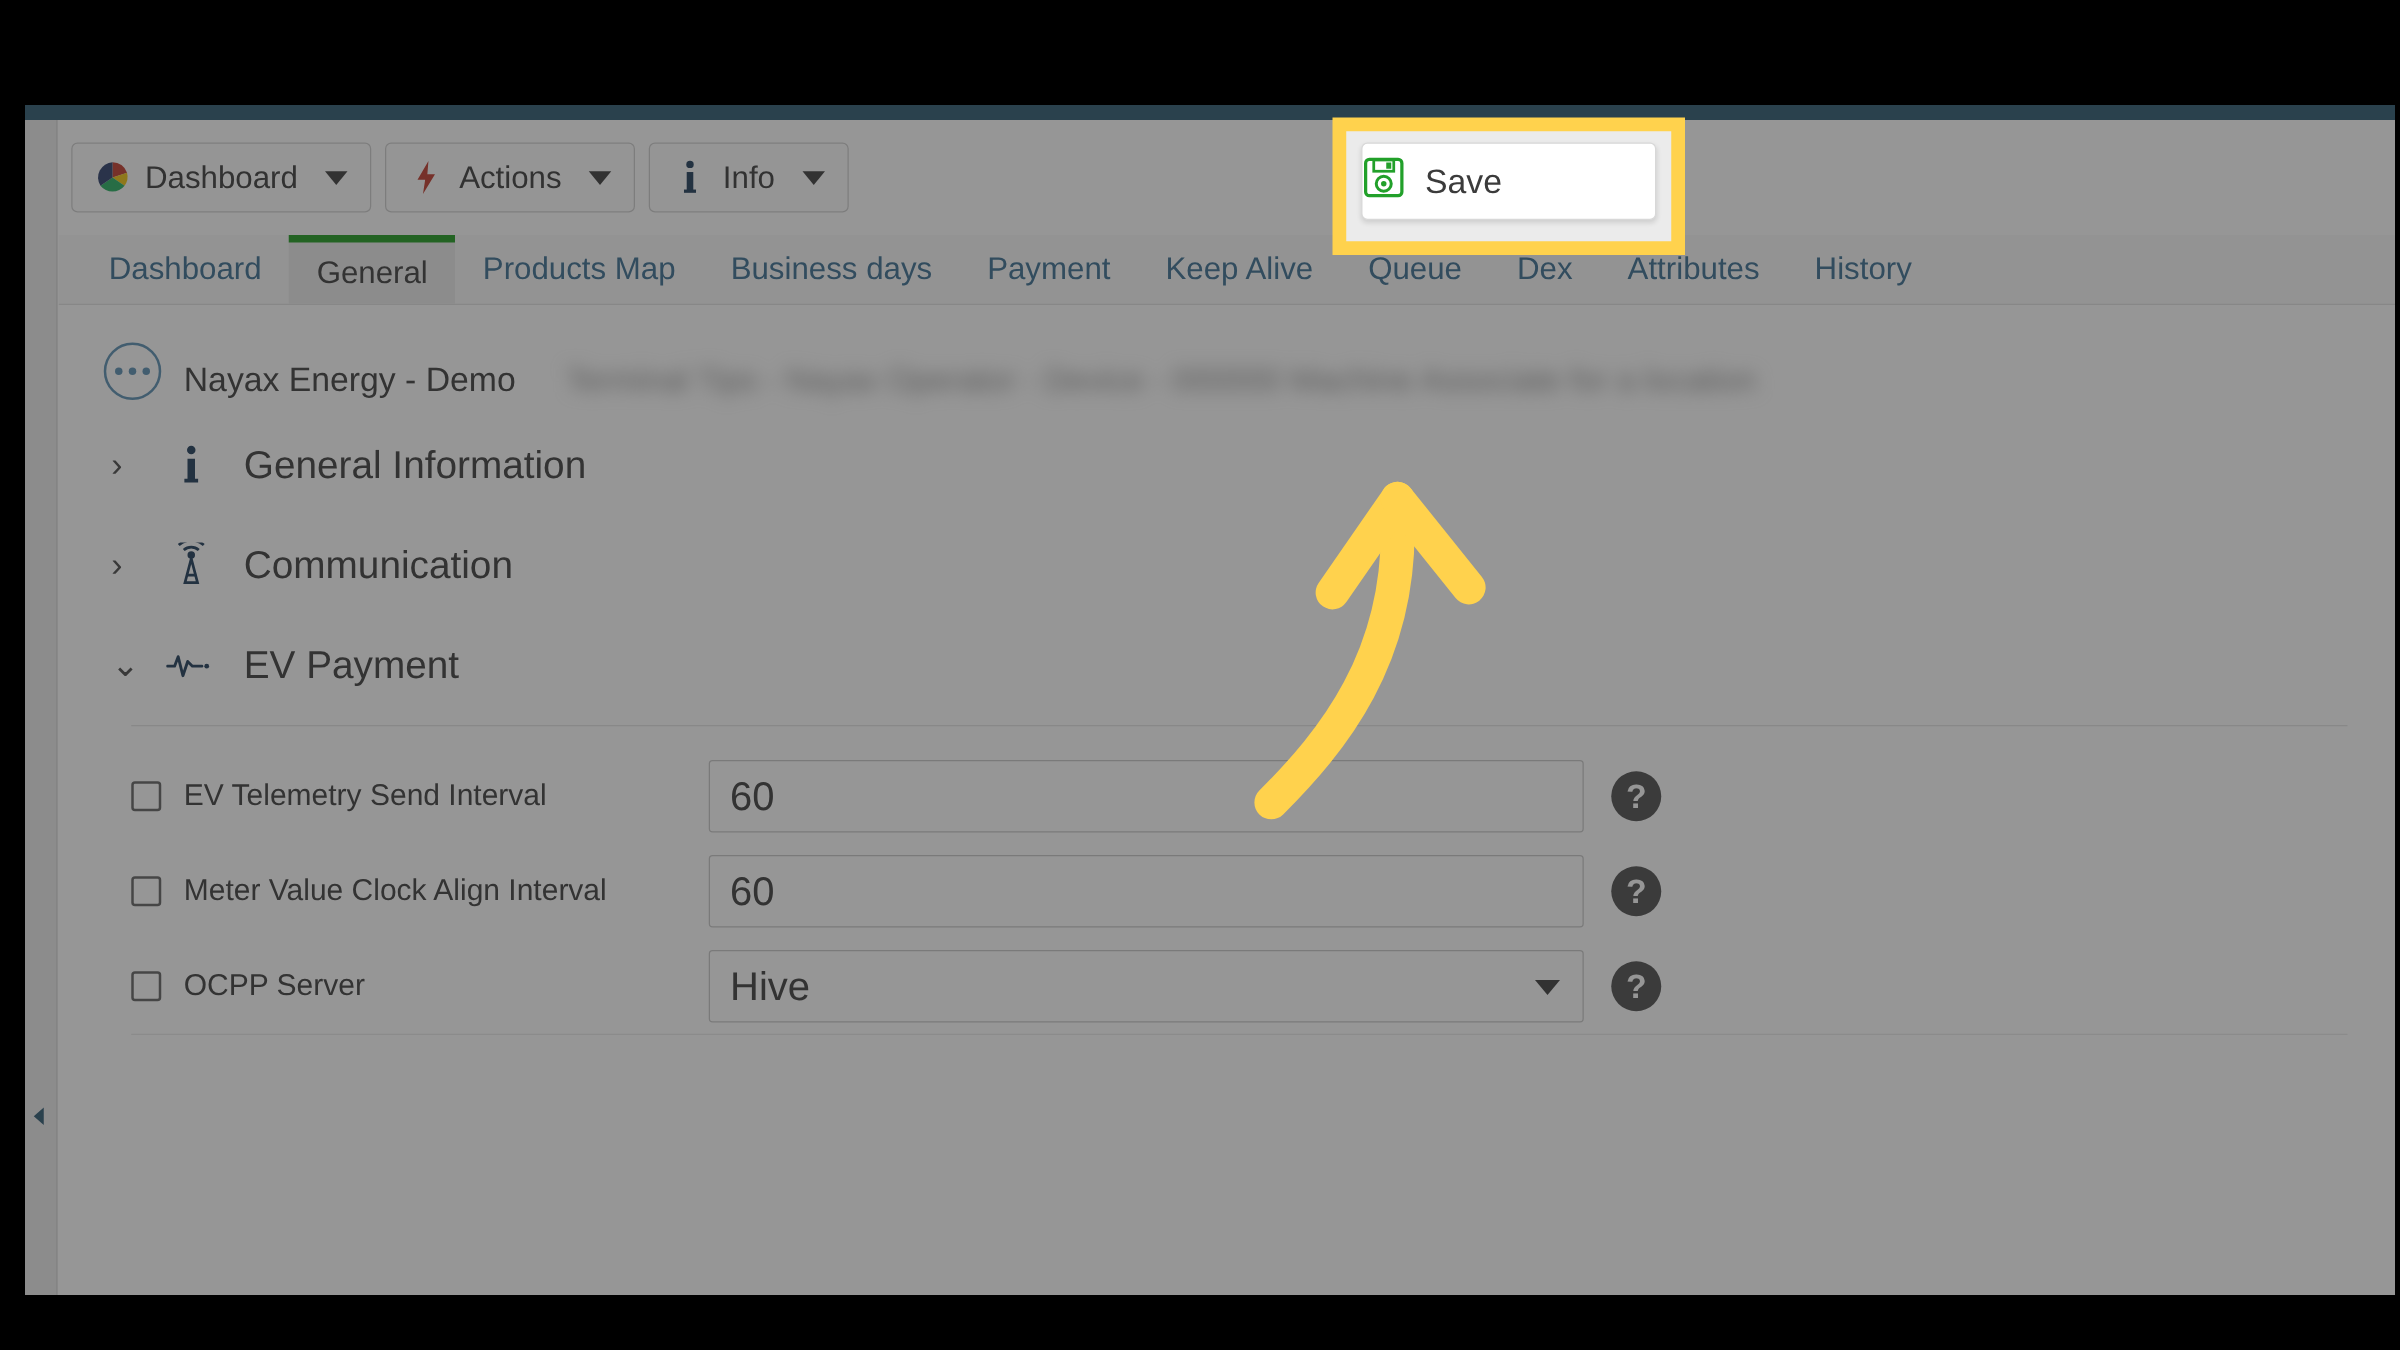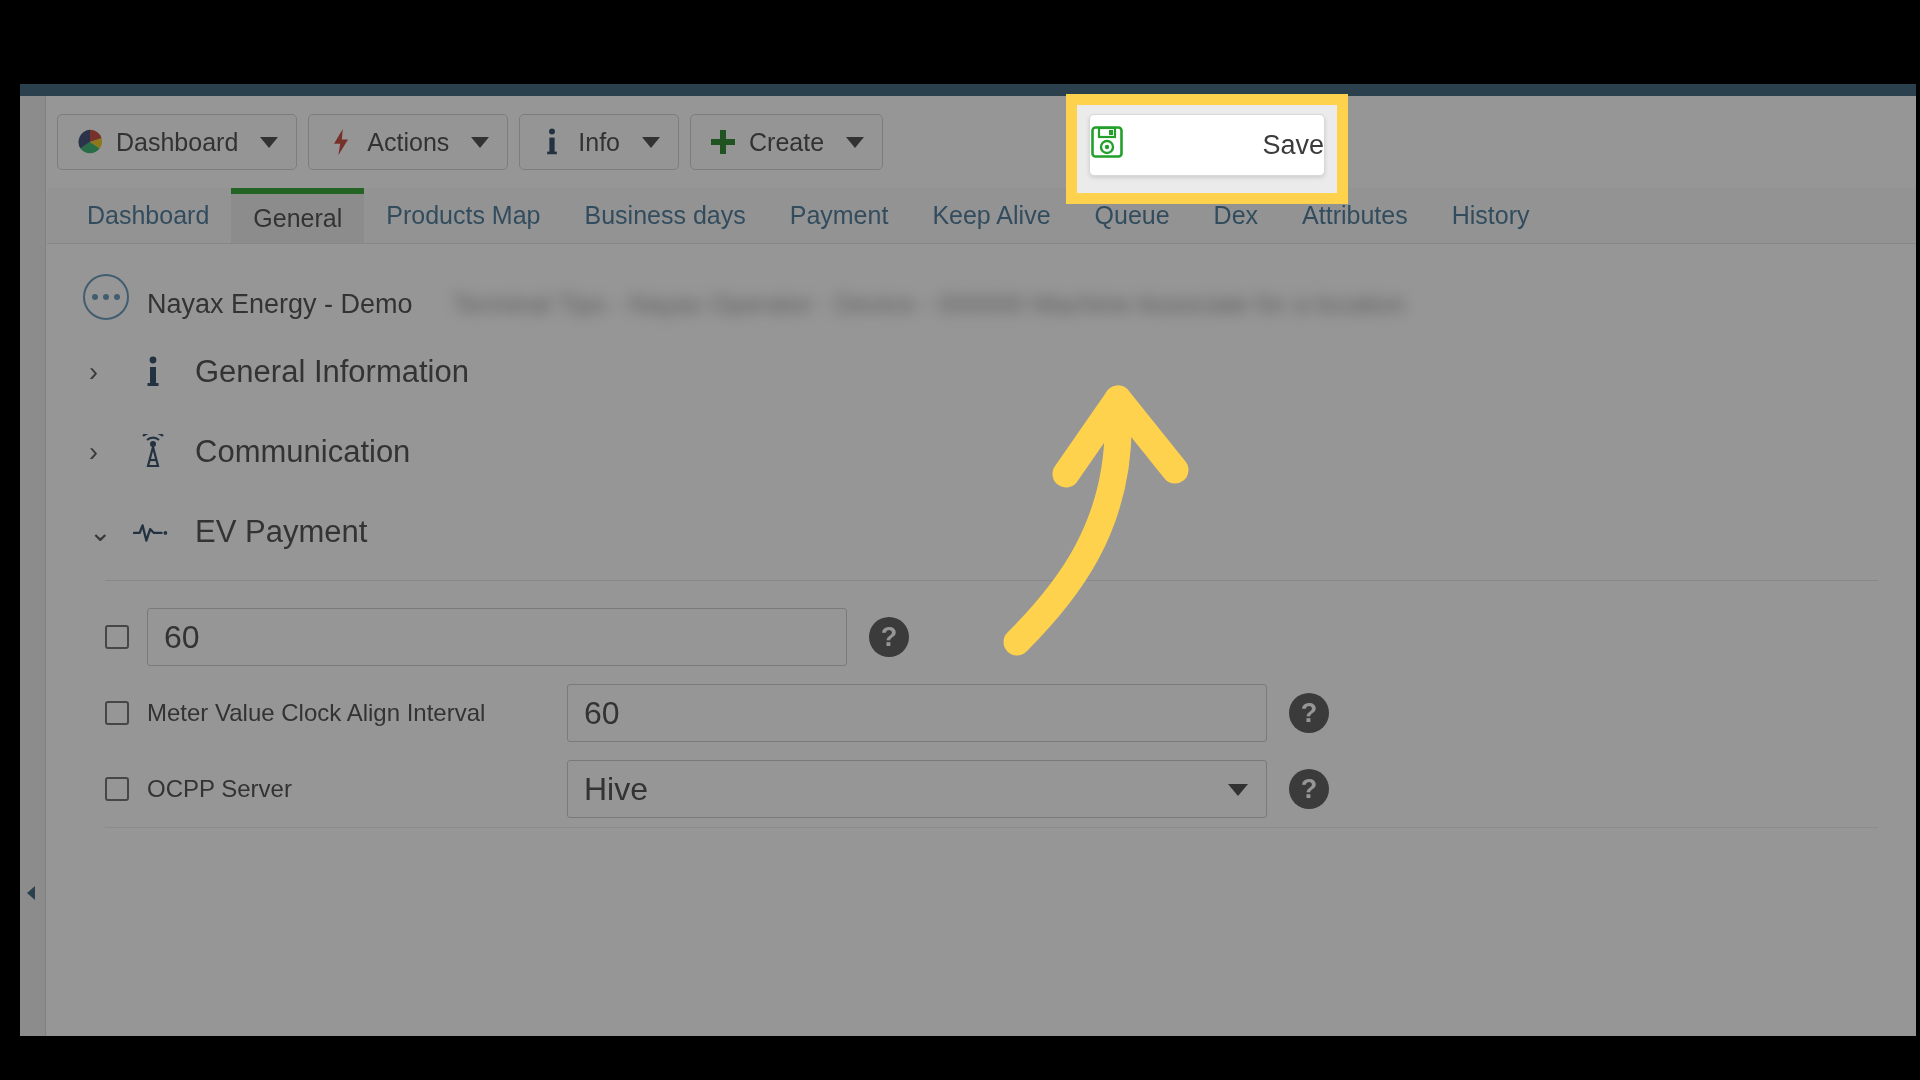--- a/index.html
+++ b/index.html
@@ -104,21 +104,21 @@
     background: #ebebeb;
     padding: 9px 12px 17px 12px;
   }
   .save-btn {
     width: 100%; height: 100%;
     background: #ffffff;
     border: 1px solid #d8d8d8;
     border-radius: 5px;
     display: flex;
     align-items: center;
-    justify-content: space-between;
+    justify-content: flex-start;
     gap: 16px;
     font-size: 27px;
     color: #3b3b3b;
     box-shadow: 0 2px 4px rgba(0,0,0,.12);
   }
 
   
   .tabs {
     position: absolute; left: 0; top: 92px;
     width: 100%; height: 56px;
@@ -309,30 +309,20 @@
               <svg width="16" height="28" viewBox="0 0 16 32">
                 <circle cx="8" cy="4" r="3.4" fill="#1e3b59"></circle>
                 <rect x="5" y="11" width="6" height="18" fill="#1e3b59"></rect>
                 <rect x="2.5" y="27" width="11" height="3" fill="#1e3b59"></rect>
               </svg>
             </span>
             <span>Info</span>
             <span class="caret"></span>
           </div>
 
-          <div class="tbtn">
-            <span class="ic">
-              <svg width="28" height="28" viewBox="0 0 28 28">
-                <rect x="11" y="2" width="6" height="24" fill="#1a7d1a"></rect>
-                <rect x="2" y="11" width="24" height="6" fill="#1a7d1a"></rect>
-              </svg>
-            </span>
-            <span>Create</span>
-            <span class="caret"></span>
-          </div>
 
         </div>
 
         <div class="tabs">
           <div class="tab">
               <span>Dashboard</span>
             </div>
           <div class="tab active">
               <span>General</span>
             </div>
@@ -408,20 +398,21 @@
                 <circle cx="34" cy="14" r="2" fill="#1e3b59"></circle>
               </svg>
             </span>
             <span>EV Payment</span>
           </div>
 
           <div class="fieldset">
 
             <div class="field">
               <span class="cbox"></span>
+              <span class="flabel">EV Telemetry Send Interval</span>
               <span class="fctrl">
                 <span>60</span>
               </span>
               <span class="help">?</span>
             </div>
 
             <div class="field">
               <span class="cbox"></span>
               <span class="flabel">Meter Value Clock Align Interval</span>
               <span class="fctrl">

